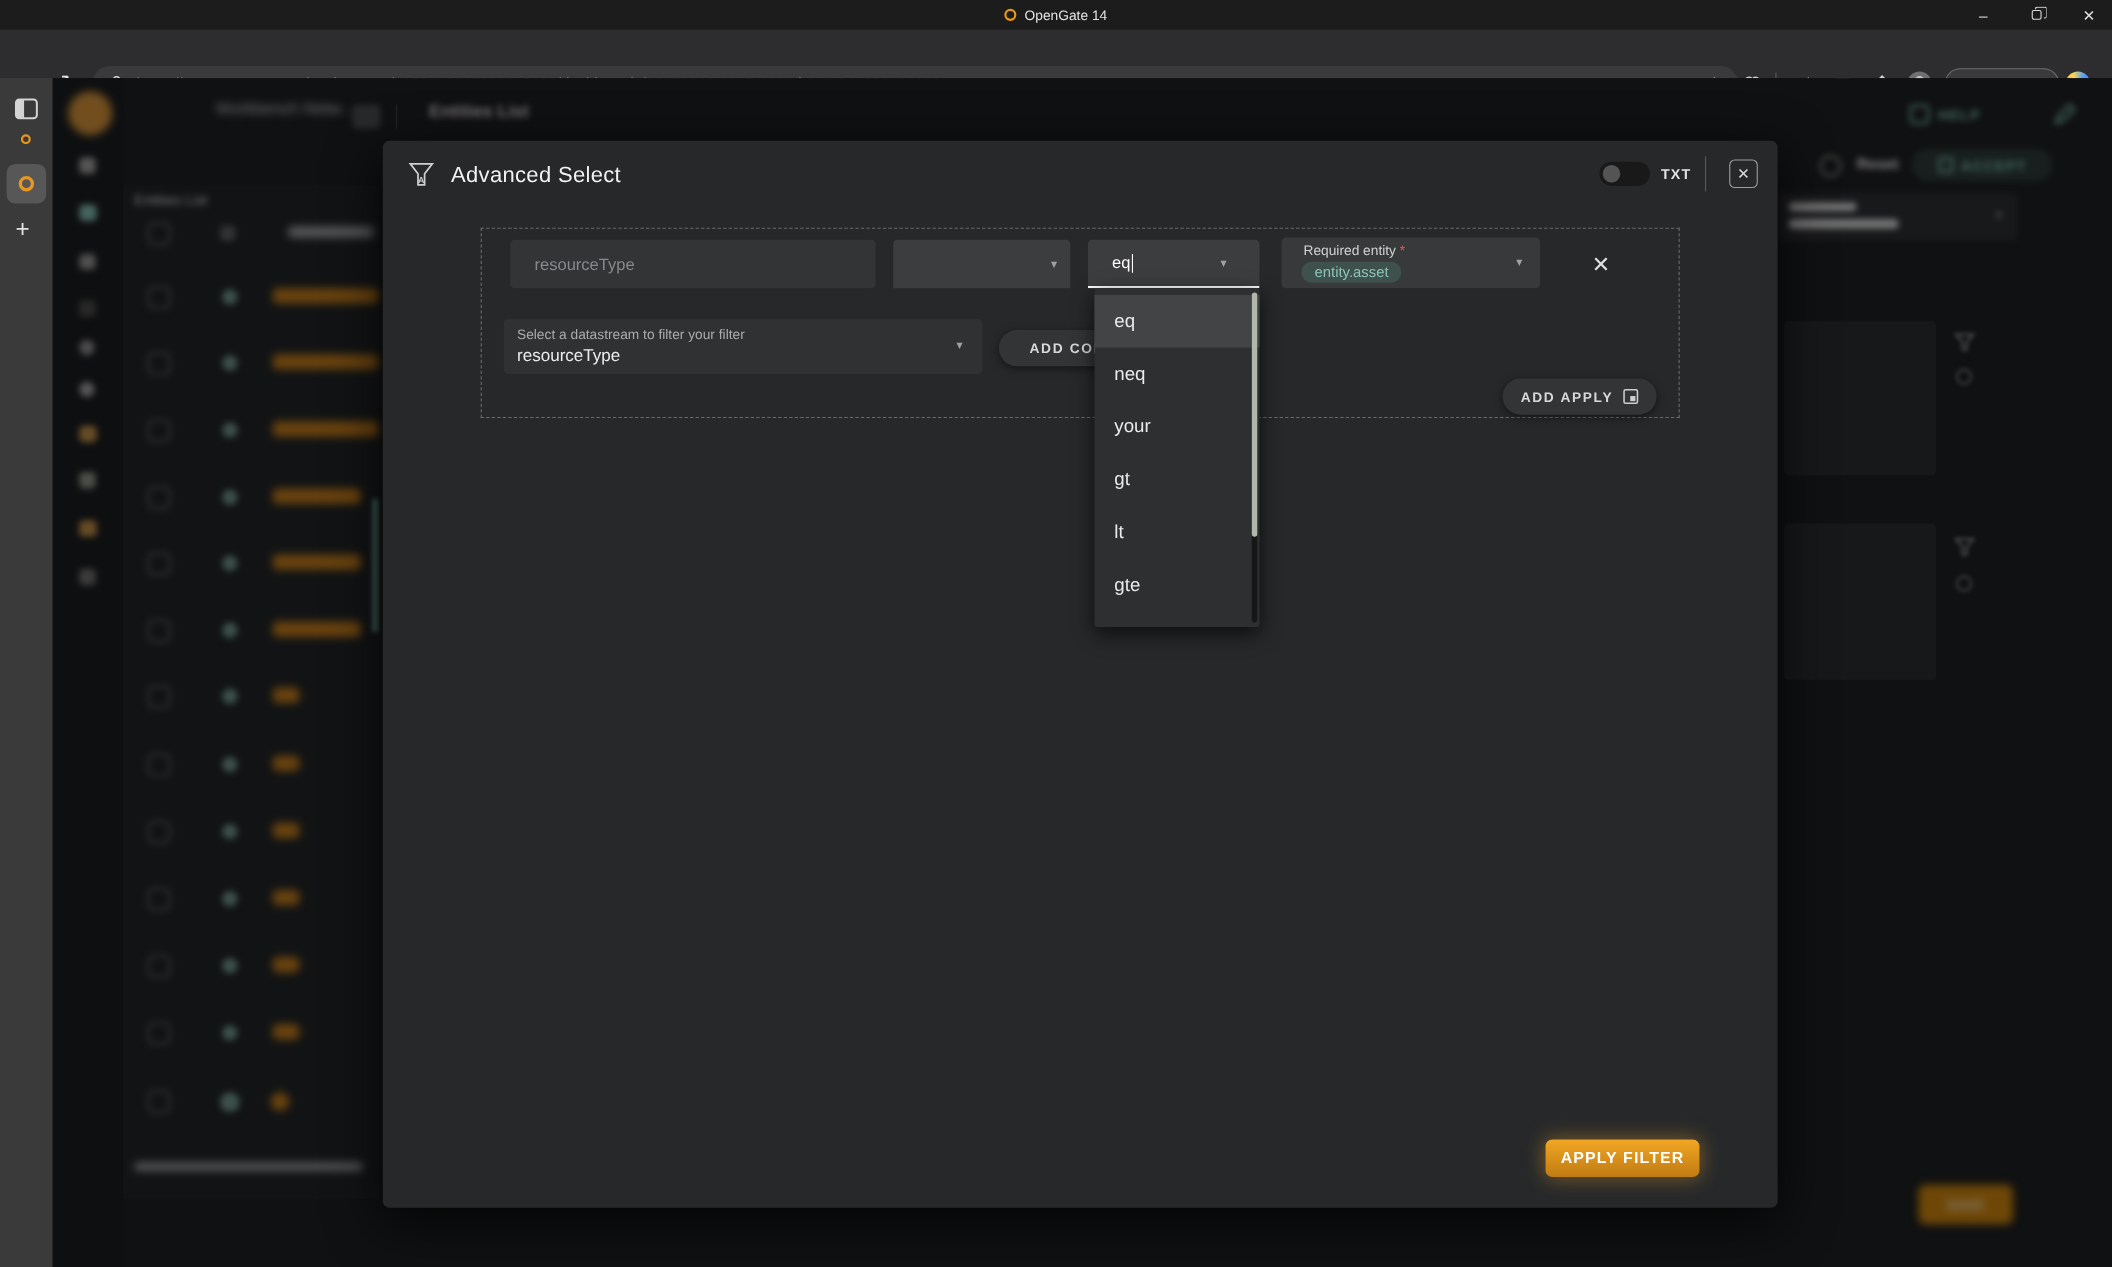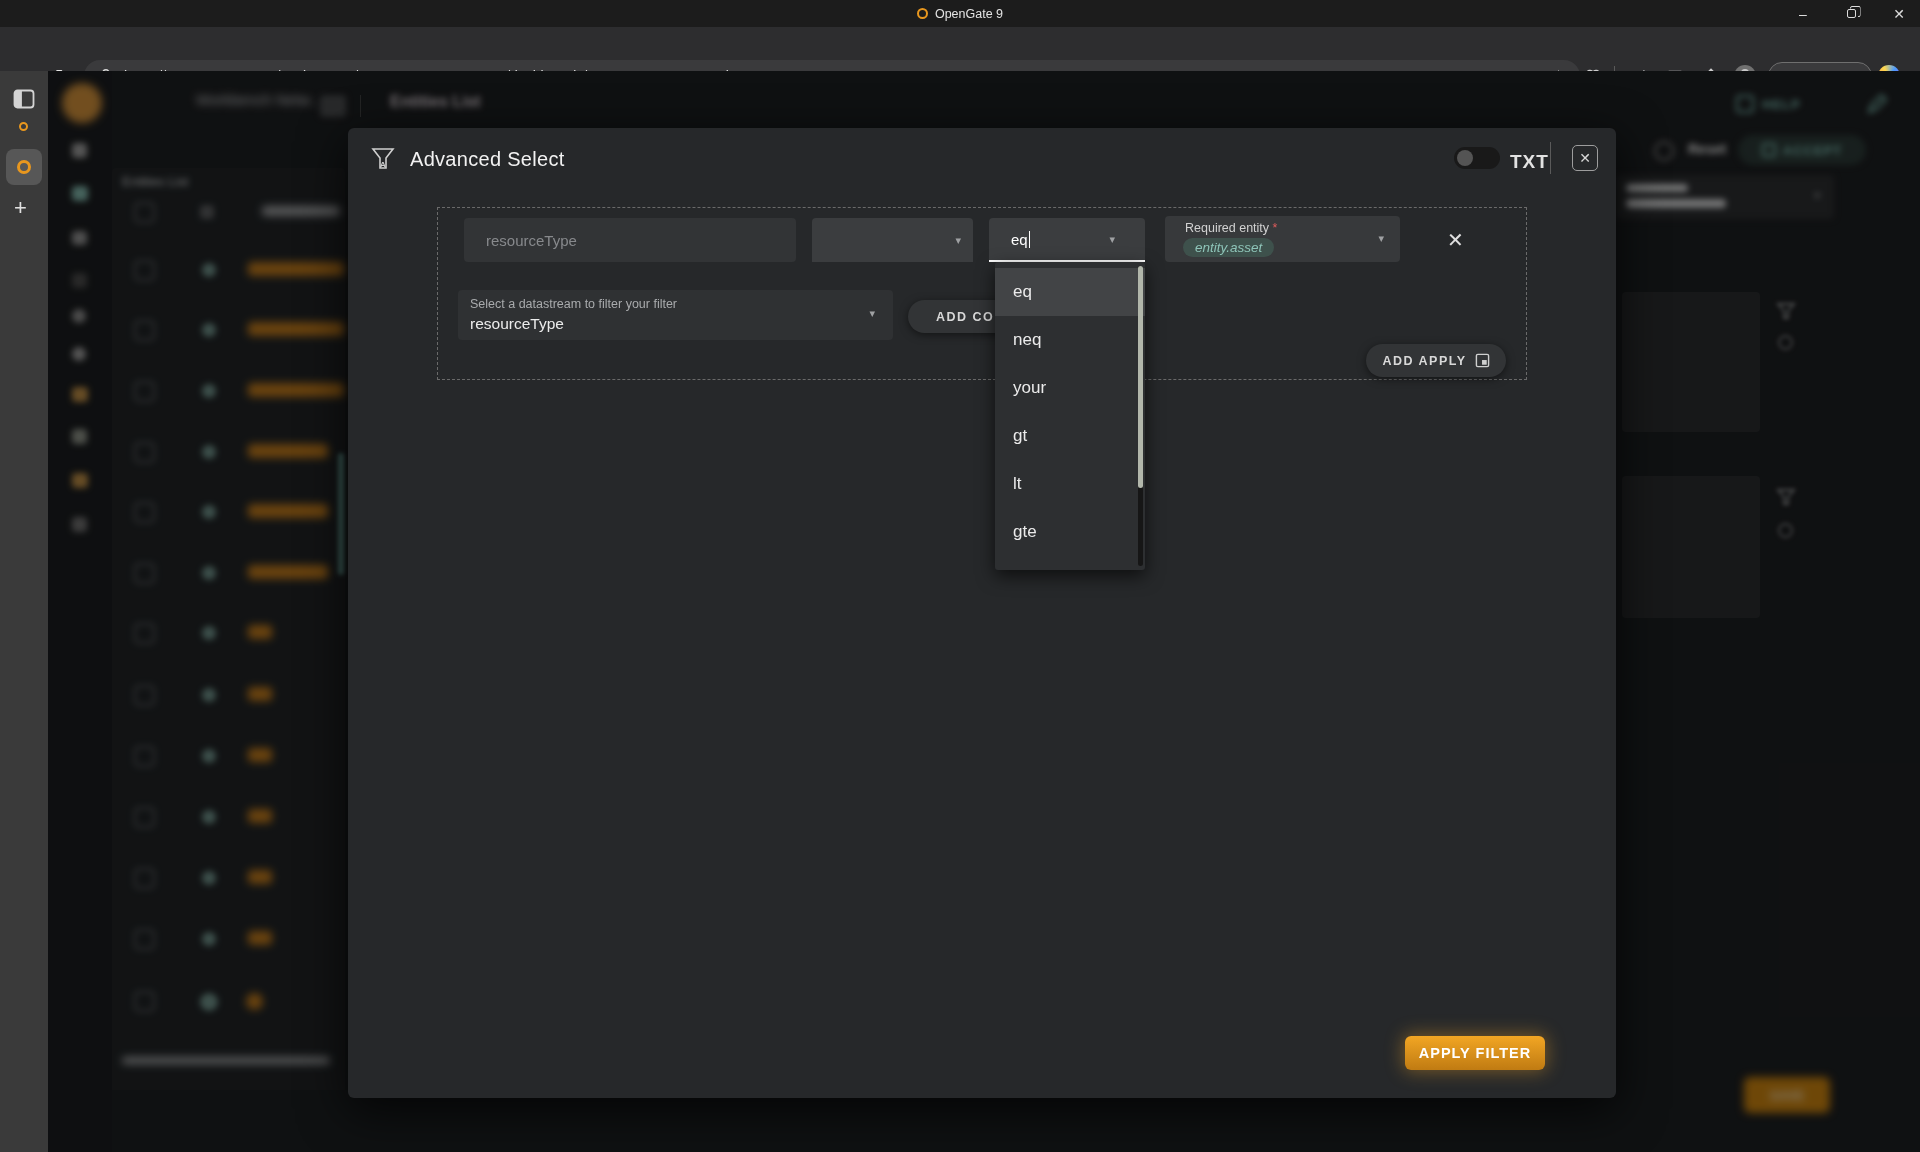--- a/index.html
+++ b/index.html
@@ -44,21 +44,21 @@
   .blob { border-radius:4px; }
   .chkbox { width:21px; height:21px; border:2px solid #5c5e60; border-radius:5px; }
   .dotico { border-radius:50%; }
   .bgbtn-teal { color:#7fc0b4; font-size:13px; font-weight:bold; letter-spacing:1px; }
 
   
   .modal { left:348px; top:128px; width:1268px; height:970px; background:#26282a; border-radius:6px; box-shadow:0 12px 48px rgba(0,0,0,0.75); z-index:10; }
   .modal-title { color:#f2f2f2; font-size:20px; font-weight:500; letter-spacing:0.3px; }
   .toggle { width:46px; height:22px; background:#191919; border-radius:11px; position:relative; }
   .toggle .knob { position:absolute; left:3px; top:3px; width:16px; height:16px; border-radius:50%; background:#545454; }
-  .txt-label { color:#e2e2e2; font-size:19px; font-weight:bold; letter-spacing:1px; }
+  .txt-label { color:#e2e2e2; font-size:13px; font-weight:bold; letter-spacing:1px; }
   .vdiv { width:1px; background:#5a5a5a; }
   .close-btn { width:26px; height:26px; border:1.5px solid #9d9d9d; border-radius:5px; color:#d8d8d8; font-size:14px; display:flex; align-items:center; justify-content:center; }
   .groupbox { border:1px dashed #6a6a6a; }
   .field { background:#323436; border-radius:4px; }
   .field-light { background:#3b3d3f; border-radius:4px 4px 0 0; }
   .placeholder { color:#87898c; font-size:15px; }
   .caret { color:#9fa1a3; font-size:11px; }
   .op-input { color:#ffffff; font-size:15px; }
   .cursorbar { display:inline-block; width:1.5px; height:17px; background:#fff; vertical-align:middle; margin-left:1px; }
   .req-label { color:#d2d2d2; font-size:12.5px; }
@@ -76,21 +76,21 @@
   .apply-btn { background:linear-gradient(#f2a624,#c07b12); border-radius:6px; color:#fff; font-size:14.5px; font-weight:bold; letter-spacing:1px; display:flex; align-items:center; justify-content:center; box-shadow:0 0 18px 2px rgba(235,160,40,0.4); }
 </style>
 </head>
 <body>
 
 <div id="screen">
 
   <div class="ab titlebar">
     <div class="ab flex tab-title">
       <span class="favicon-ring"></span>
-      <span>OpenGate 9</span>
+      <span>OpenGate 14</span>
     </div>
     <div class="ab flex winbtn" style="left:1786px;">
         <span>–</span>
       </div>
     <div class="ab flex winbtn" style="left:1834px;">
         <span class="restore-box"></span>
       </div>
     <div class="ab flex winbtn" style="left:1882px;">
         <span>✕</span>
       </div>
@@ -299,21 +299,21 @@
     <div class="ab field-light flex" style="left:464px; top:90px; width:161px; height:44px;">
       <span class="ab caret" style="right:12px;">▾</span>
     </div>
     <div class="ab field-light flex" style="left:641px; top:90px; width:156px; height:44px; padding-left:22px; border-bottom:2px solid #ffffff;">
       <span class="op-input">eq</span>
         <span class="cursorbar"></span>
       <span class="ab caret" style="right:30px;">▾</span>
     </div>
     <div class="ab field" style="left:817px; top:88px; width:235px; height:46px; background:#37393b;">
       <div class="ab req-label" style="left:20px; top:5px;"><span>Required entity</span> <span class="req-star">*</span></div>
-      <div class="ab chip" style="left:18px; top:22px;font-style:italic;">entity.asset</div>
+      <div class="ab chip" style="left:18px; top:22px;">entity.asset</div>
       <span class="ab caret" style="right:16px; top:16px;">▾</span>
     </div>
     <div class="ab remove-x" style="left:1099px; top:100px;">✕</div>
 
     <div class="ab field" style="left:110px; top:162px; width:435px; height:50px; background:#2f3133;">
       <div class="ab sel-label" style="left:12px; top:7px;">Select a datastream to filter your filter</div>
       <div class="ab sel-value" style="left:12px; top:25px;">resourceType</div>
       <span class="ab caret" style="right:18px; top:17px;">▾</span>
     </div>
     <div class="ab pill-btn" style="left:560px; top:172px; width:176px; height:33px; z-index:1;">ADD CONDITION</div>

